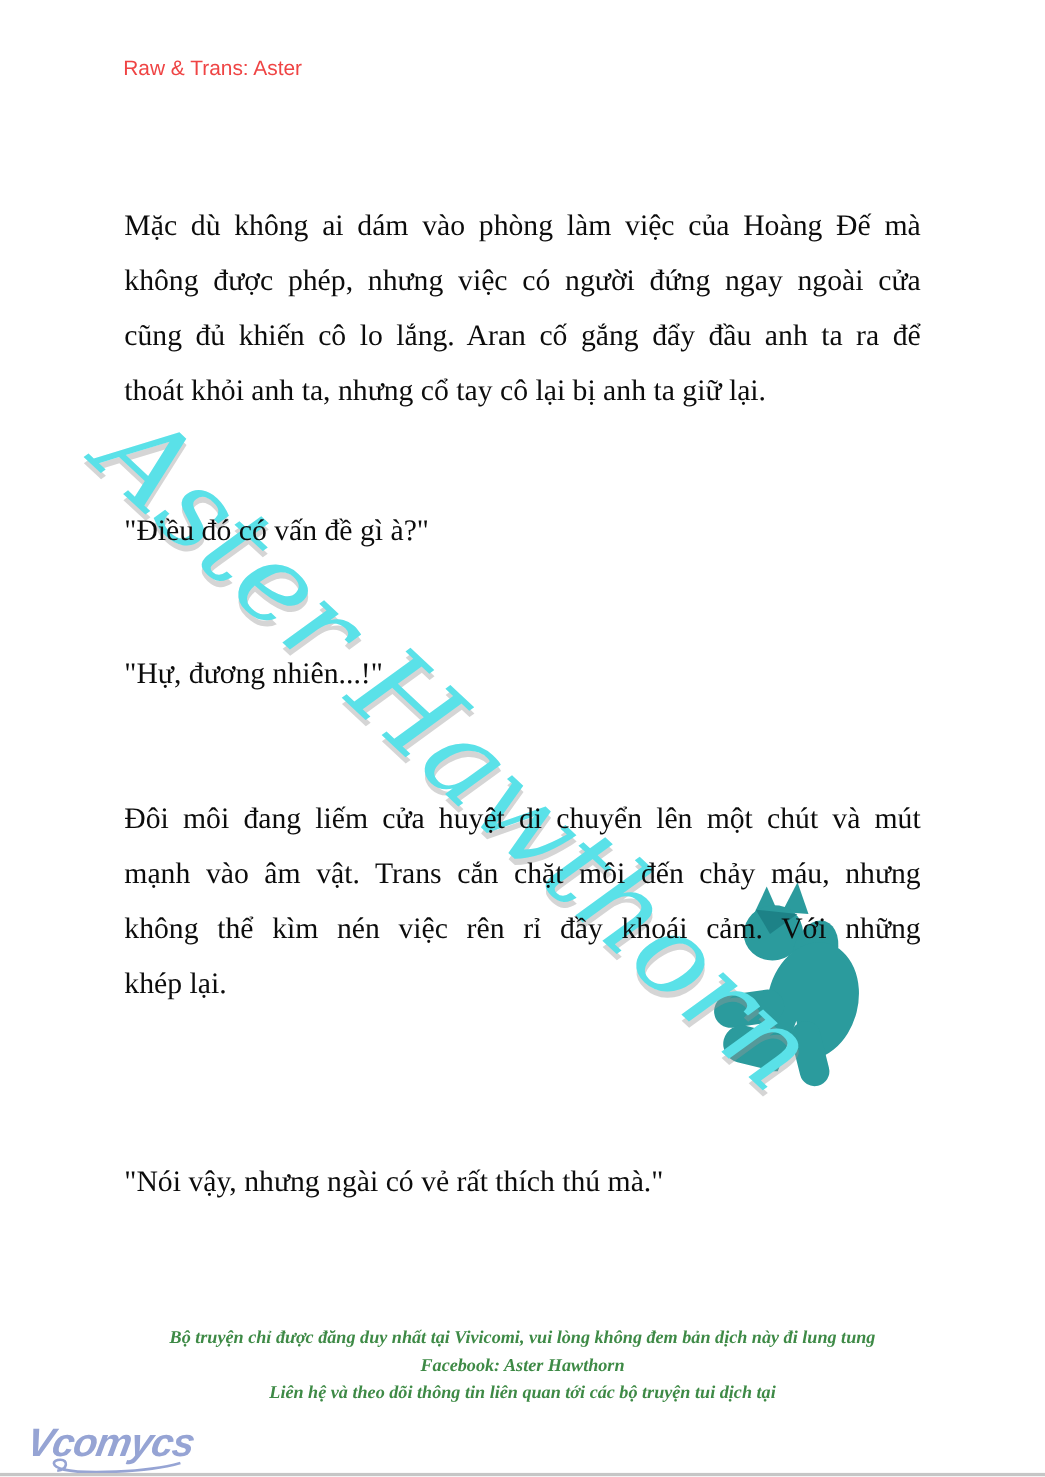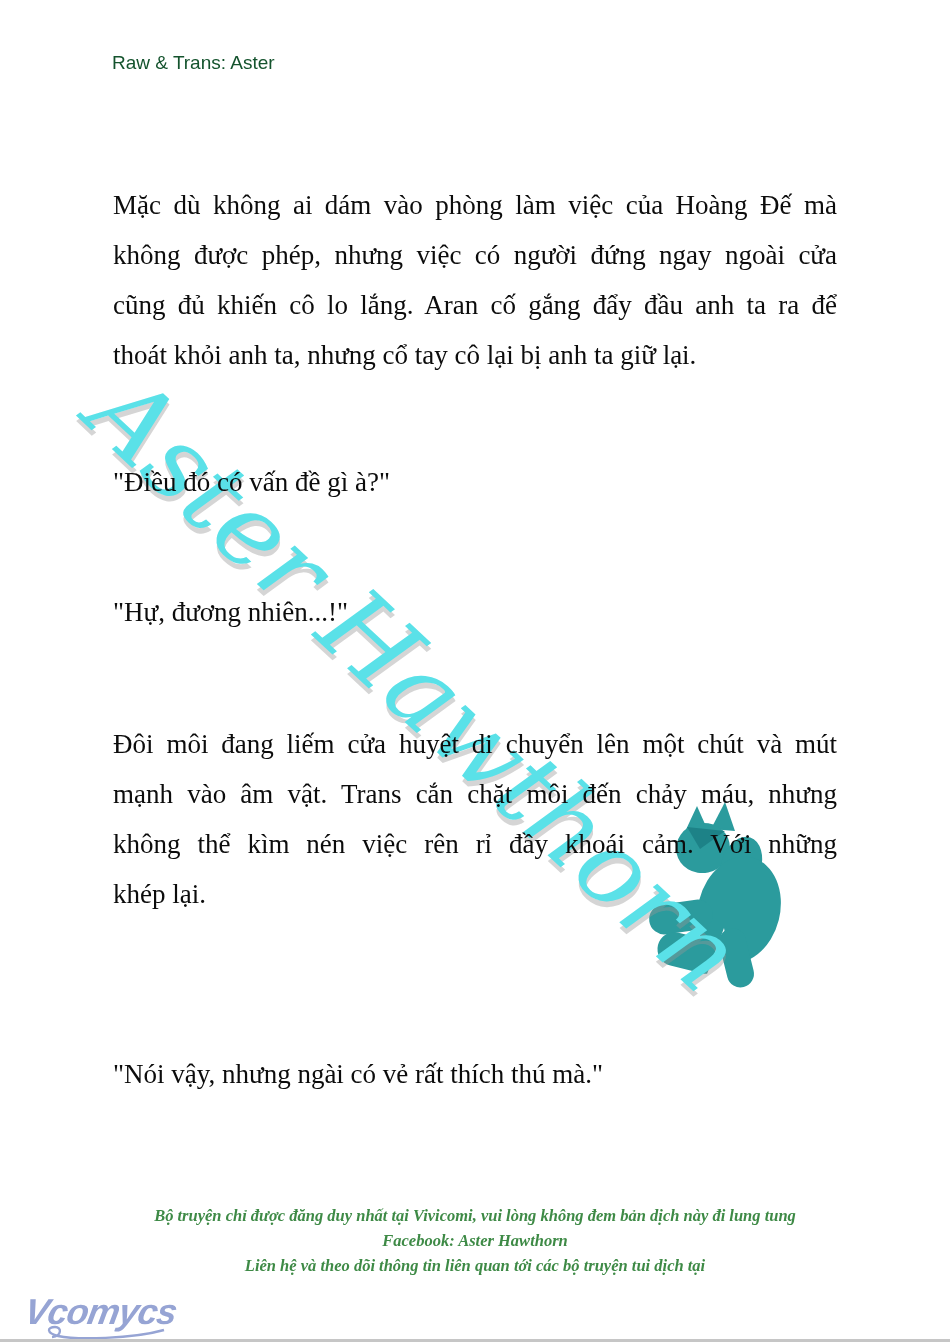--- a/index.html
+++ b/index.html
@@ -4,21 +4,21 @@
 <style>
   html,body { margin:0; padding:0; background:#ffffff; }
   .page {
     position:relative; width:950px; height:1343px;
     background:#ffffff; overflow:hidden;
     font-family:"Liberation Serif", serif; color:#0c0c0c;
   }
   .header-credit {
     position:absolute; left:112px; top:52px;
     font-family:"Liberation Sans", sans-serif;
-    font-size:19px; color:#14532d;
+    font-size:19px; color:#ef4444;
   }
   .cat-svg { position:absolute; left:637px; top:800px; z-index:1; }
   .watermark {
     position:absolute; left:148px; top:350px; z-index:2;
     transform:rotate(43deg); transform-origin:0 0;
     font-family:"DejaVu Serif", serif; font-style:italic;
     font-size:104px; color:#5ae1e8; white-space:nowrap;
     text-shadow:4px 4px 0 rgba(150,150,150,0.40);
     pointer-events:none;
   }

